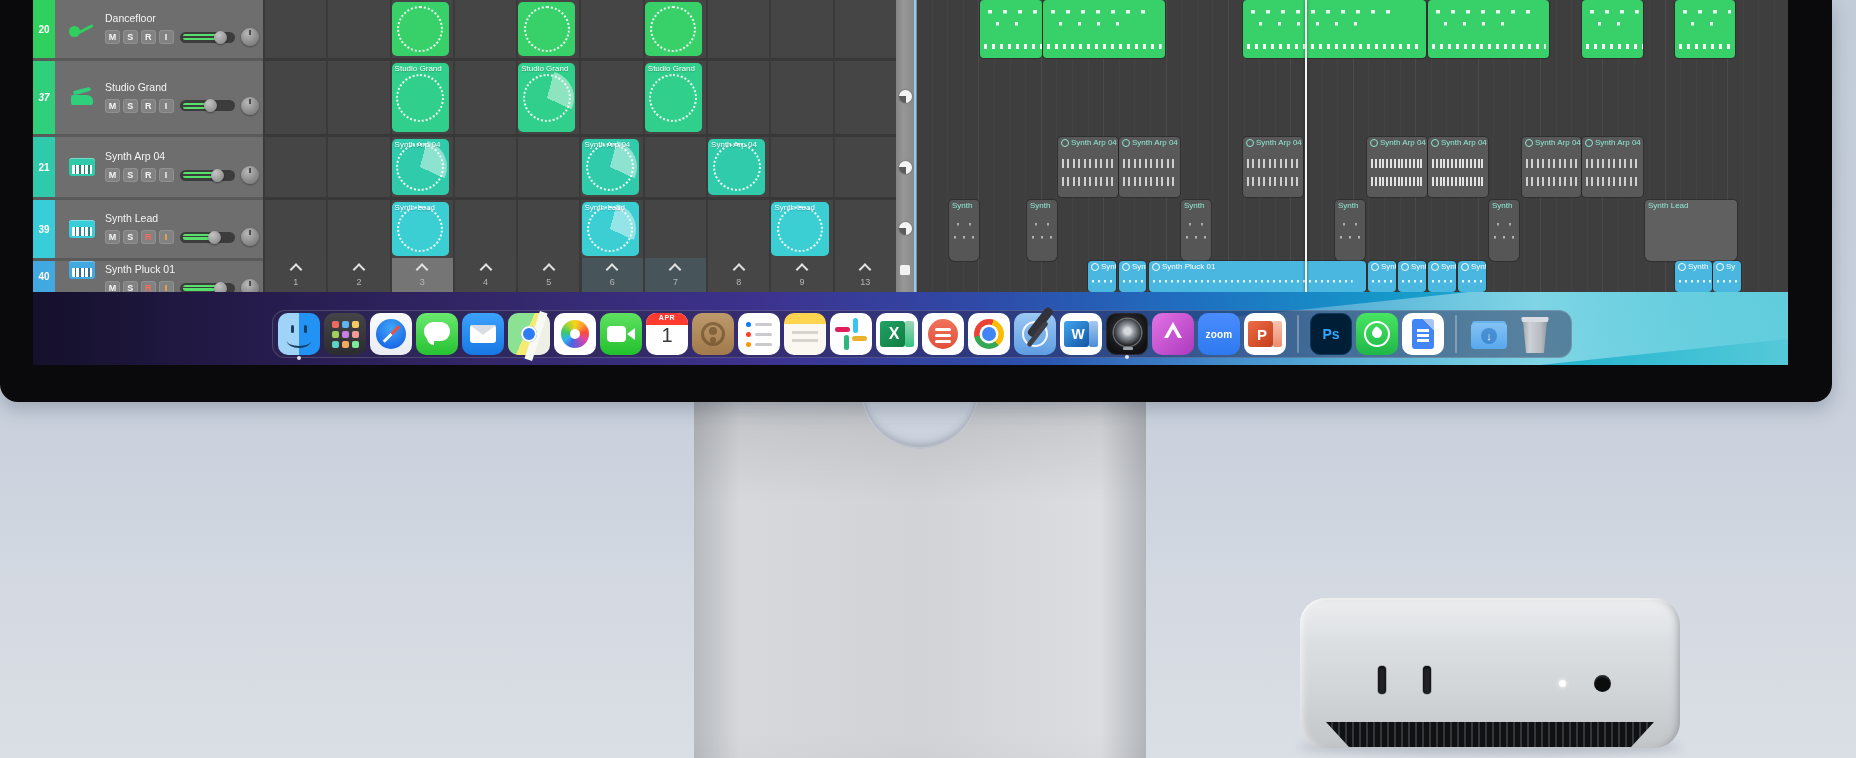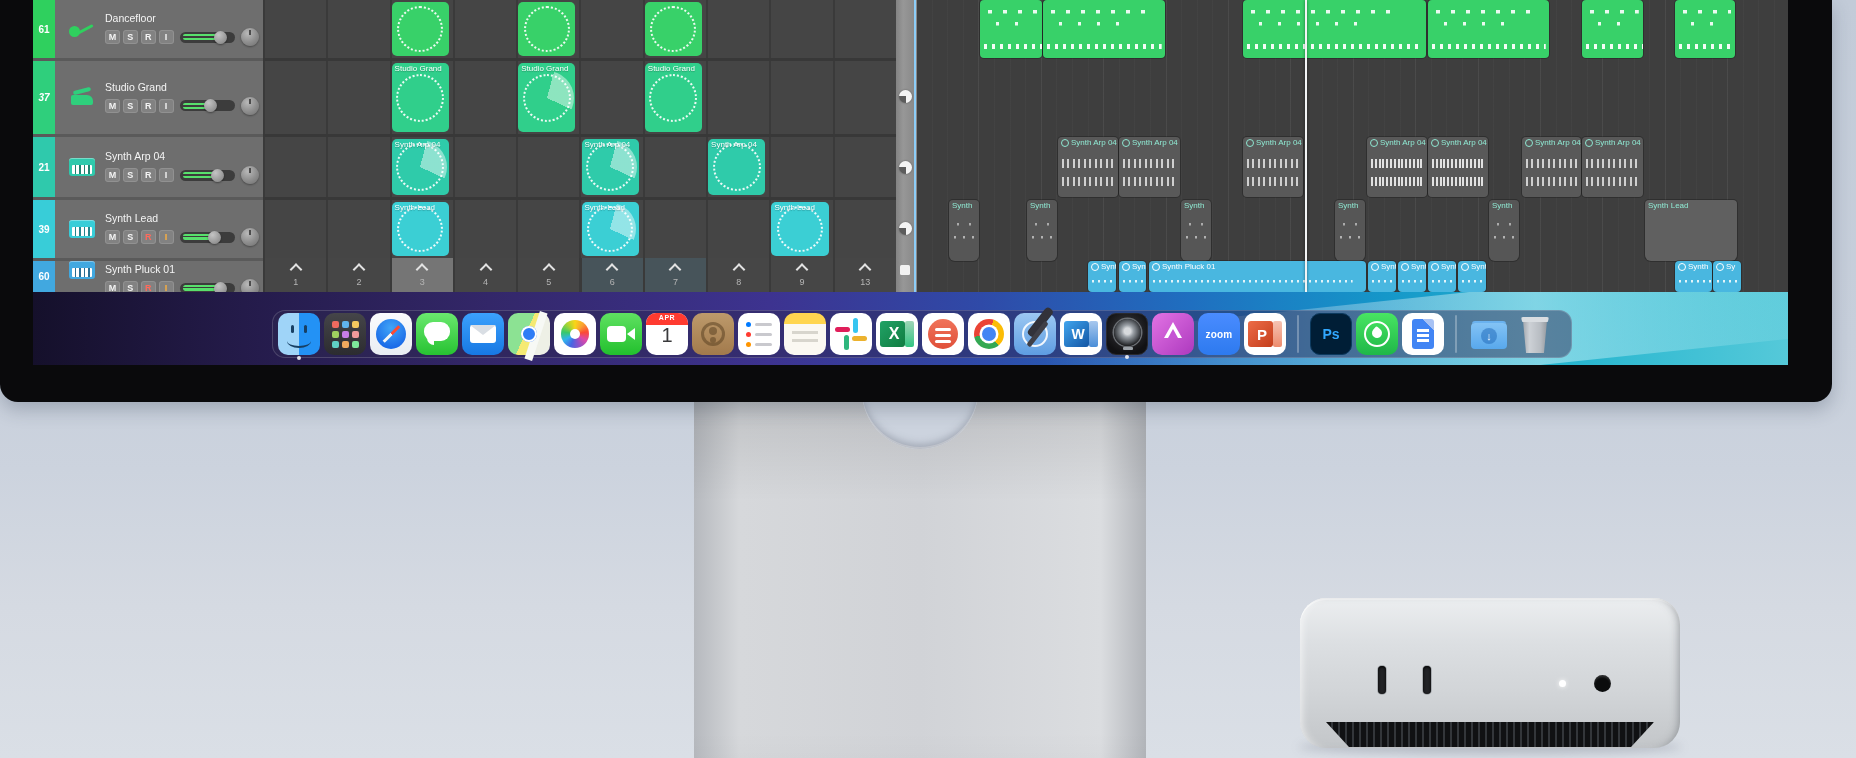--- a/index.html
+++ b/index.html
@@ -403,21 +403,21 @@
             </div>
             <div class="region rg-cyan" style="left: 797px; top: 261px; width: 28px; height: 31px;">
               <div class="rlabel">
                 <div class="loopb"></div>
                 <span>Sy</span>
               </div>
             </div>
           </div>
         <div class="daw-headers" id="dawHeaders">
             <div class="track-header" style="top: 0px; height: 58px;">
-              <div class="tnum" style="background: rgb(47, 208, 94);">61</div>
+              <div class="tnum" style="background: rgb(47, 208, 94);">20</div>
               <div class="ticon ti-guitar" style="color: rgb(47, 208, 94);"></div>
               <div class="tbody">
                 <div class="tname">Dancefloor</div>
                 <div class="tctrls">
                   <div class="tbtn">M</div>
                   <div class="tbtn">S</div>
                   <div class="tbtn">R</div>
                   <div class="tbtn">I</div>
                   <div class="tslider">
                     <div class="tfill" style="width: 72%;"></div>
@@ -475,21 +475,21 @@
                   <div class="tbtn" style="color: rgb(255, 178, 62);">I</div>
                   <div class="tslider">
                     <div class="tfill" style="width: 62%;"></div>
                     <div class="tknob2" style="left: calc(62% - 6px);"></div>
                   </div>
                   <div class="tpan"></div>
                 </div>
               </div>
             </div>
             <div class="track-header" style="top: 261px; height: 31px;">
-              <div class="tnum" style="background: rgb(65, 168, 224);">60</div>
+              <div class="tnum" style="background: rgb(65, 168, 224);">40</div>
               <div class="ticon ti-keys" style="color: rgb(65, 168, 224);"></div>
               <div class="tbody">
                 <div class="tname">Synth Pluck 01</div>
                 <div class="tctrls">
                   <div class="tbtn">M</div>
                   <div class="tbtn">S</div>
                   <div class="tbtn" style="color: rgb(255, 106, 92);">R</div>
                   <div class="tbtn" style="color: rgb(255, 178, 62);">I</div>
                   <div class="tslider">
                     <div class="tfill yellow" style="width: 72%;"></div>

